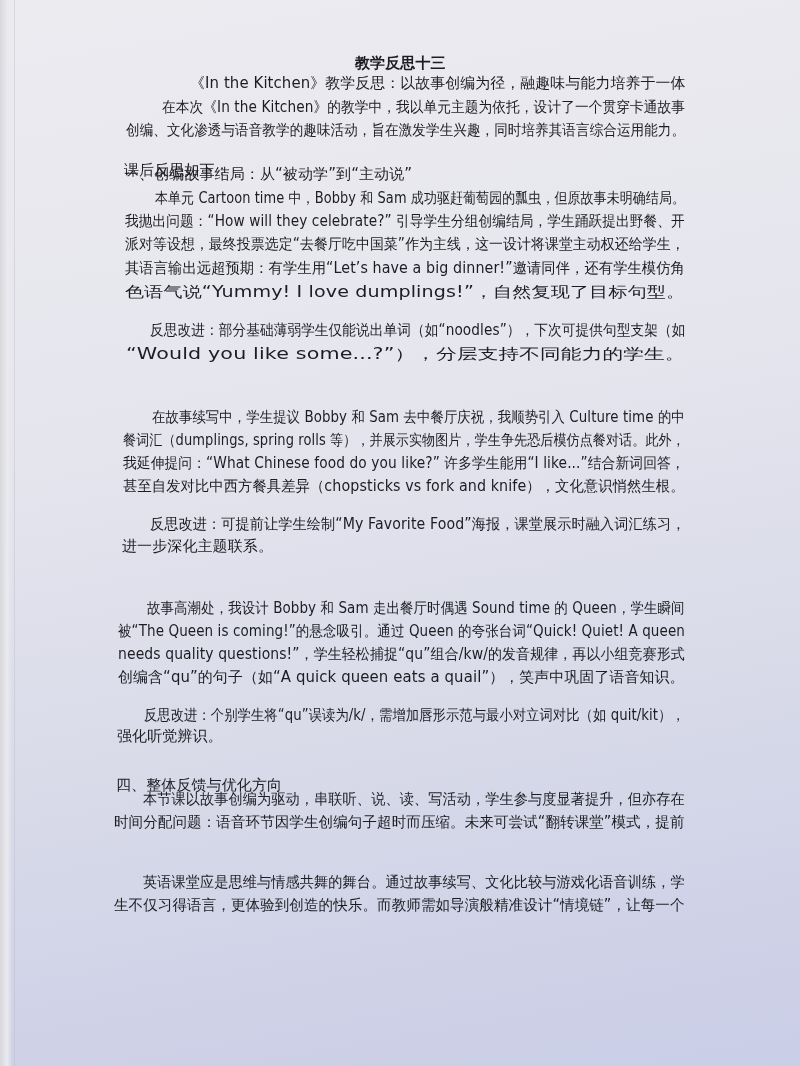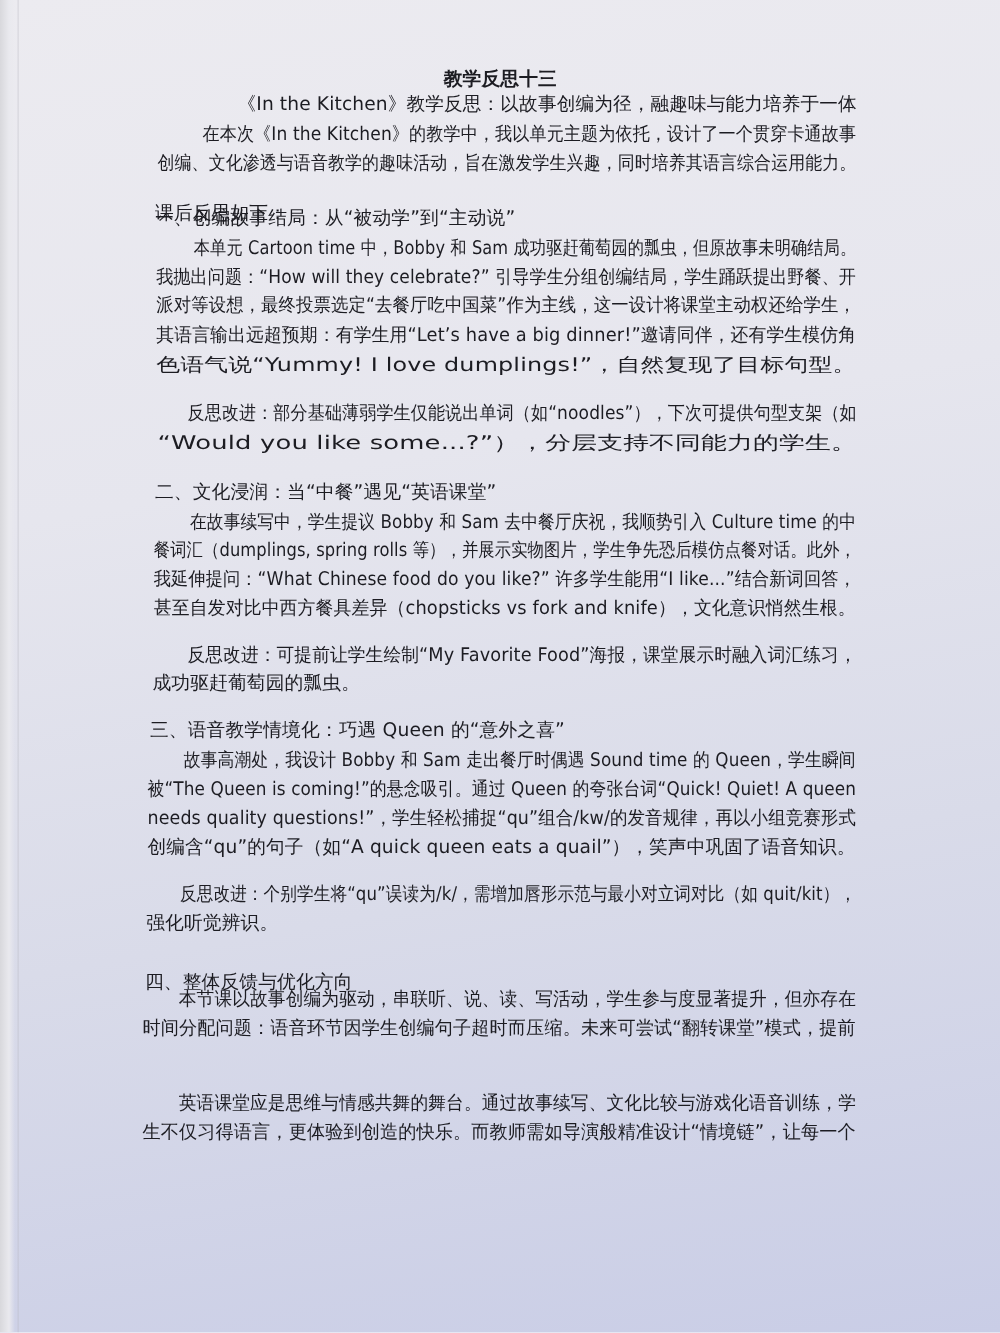--- a/index.html
+++ b/index.html
@@ -71,35 +71,33 @@
 
   <div class="line heading" style="left:124px; top:164px;text-align:center;">一、创编故事结局：从“被动学”到“主动说”</div>
   <div class="line" style="left: 155px; top: 188px; transform: scaleX(0.8646);">本单元 Cartoon time 中，Bobby 和 Sam 成功驱赶葡萄园的瓢虫，但原故事未明确结局。</div>
   <div class="line" style="left: 125px; top: 211px; transform: scaleX(0.910569);">我抛出问题：“How will they celebrate?” 引导学生分组创编结局，学生踊跃提出野餐、开</div>
   <div class="line" style="left: 125px; top: 234px; transform: scaleX(0.92562);">派对等设想，最终投票选定“去餐厅吃中国菜”作为主线，这一设计将课堂主动权还给学生，</div>
   <div class="line" style="left: 125px; top: 258px; transform: scaleX(0.950764);">其语言输出远超预期：有学生用“Let’s have a big dinner!”邀请同伴，还有学生模仿角</div>
   <div class="line" style="left: 125px; top: 282px; transform: scaleX(1.27273);">色语气说“Yummy! I love dumplings!”，自然复现了目标句型。</div>
   <div class="line" style="left: 150px; top: 320px; transform: scaleX(0.909864);">反思改进：部分基础薄弱学生仅能说出单词（如“noodles”），下次可提供句型支架（如</div>
   <div class="line" style="left: 126px; top: 344px; transform: scaleX(1.37685);">“Would you like some...?”），分层支持不同能力的学生。</div>
 
-  <div class="line heading" style="left:124px; top:383px;">二、文化浸润：当“中餐”遇见“英语课堂”</div>
   <div class="line" style="left: 152px; top: 407px; transform: scaleX(0.891304);">在故事续写中，学生提议 Bobby 和 Sam 去中餐厅庆祝，我顺势引入 Culture time 的中</div>
   <div class="line" style="left: 123px; top: 430px; transform: scaleX(0.869969);">餐词汇（dumplings, spring rolls 等），并展示实物图片，学生争先恐后模仿点餐对话。此外，</div>
   <div class="line" style="left: 123px; top: 453px; transform: scaleX(0.916803);">我延伸提问：“What Chinese food do you like?”  许多学生能用“I like...”结合新词回答，</div>
   <div class="line" style="left: 123px; top: 476px; transform: scaleX(0.952542);">甚至自发对比中西方餐具差异（chopsticks vs fork and knife），文化意识悄然生根。</div>
   <div class="line" style="left: 150px; top: 514px; transform: scaleX(0.943563);">反思改进：可提前让学生绘制“My Favorite Food”海报，课堂展示时融入词汇练习，</div>
-  <div class="line" style="left:122px; top:536px;">成功驱赶葡萄园的瓢虫。</div>
+  <div class="line" style="left:122px; top:536px;">进一步深化主题联系。</div>
 
-  <div class="line heading" style="left:120px; top:574px;">三、语音教学情境化：巧遇 Queen 的“意外之喜”</div>
   <div class="line" style="left: 147px; top: 598px; transform: scaleX(0.896667);">故事高潮处，我设计 Bobby 和 Sam 走出餐厅时偶遇 Sound time 的 Queen，学生瞬间</div>
   <div class="line" style="left: 118px; top: 621px; transform: scaleX(0.9);">被“The Queen is coming!”的悬念吸引。通过 Queen 的夸张台词“Quick! Quiet! A queen</div>
   <div class="line" style="left: 118px; top: 644px; transform: scaleX(0.931034);">needs quality questions!”，学生轻松捕捉“qu”组合/kw/的发音规律，再以小组竞赛形式</div>
   <div class="line" style="left: 118px; top: 667px; transform: scaleX(0.994737);">创编含“qu”的句子（如“A quick queen eats a quail”），笑声中巩固了语音知识。</div>
   <div class="line" style="left: 144px; top: 705px; transform: scaleX(0.885434);">反思改进：个别学生将“qu”误读为/k/，需增加唇形示范与最小对立词对比（如 quit/kit），</div>
-  <div class="line" style="left:117px; top:728px;">强化听觉辨识。</div>
+  <div class="line" style="left:117px; top:728px;font-family:Liberation Mono, monospace;">强化听觉辨识。</div>
 
   <div class="line heading" style="left:116px; top:775px;">四、整体反馈与优化方向</div>
   <div class="line" style="left: 143px; top: 789px; transform: scaleX(0.944251);">本节课以故事创编为驱动，串联听、说、读、写活动，学生参与度显著提升，但亦存在</div>
   <div class="line" style="left: 114px; top: 812px; transform: scaleX(0.967797);">时间分配问题：语音环节因学生创编句子超时而压缩。未来可尝试“翻转课堂”模式，提前</div>
 
   <div class="line" style="left: 143px; top: 872px; transform: scaleX(0.944251);">英语课堂应是思维与情感共舞的舞台。通过故事续写、文化比较与游戏化语音训练，学</div>
   <div class="line" style="left: 114px; top: 895px; transform: scaleX(0.967797);">生不仅习得语言，更体验到创造的快乐。而教师需如导演般精准设计“情境链”，让每一个</div>
 
 </div>
 

